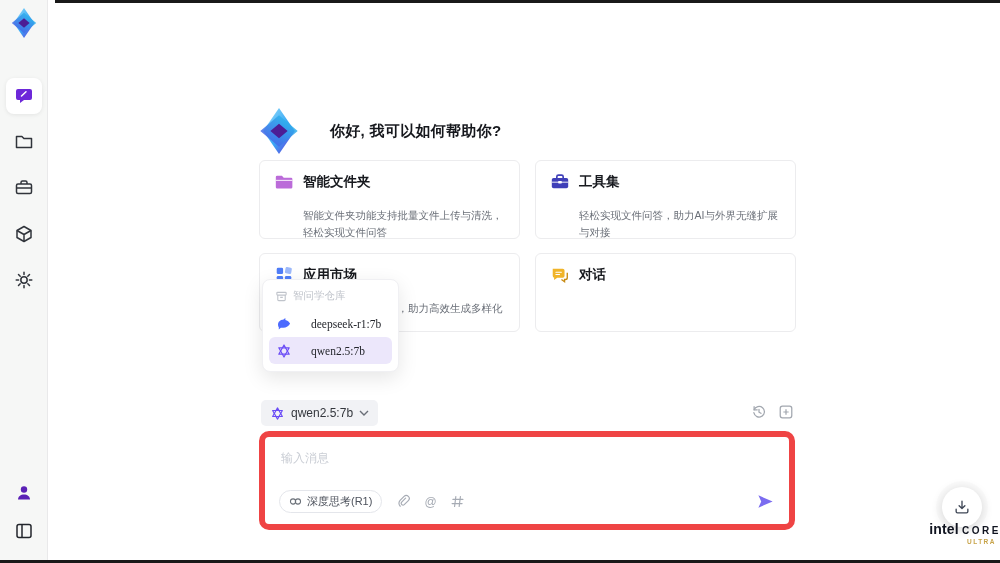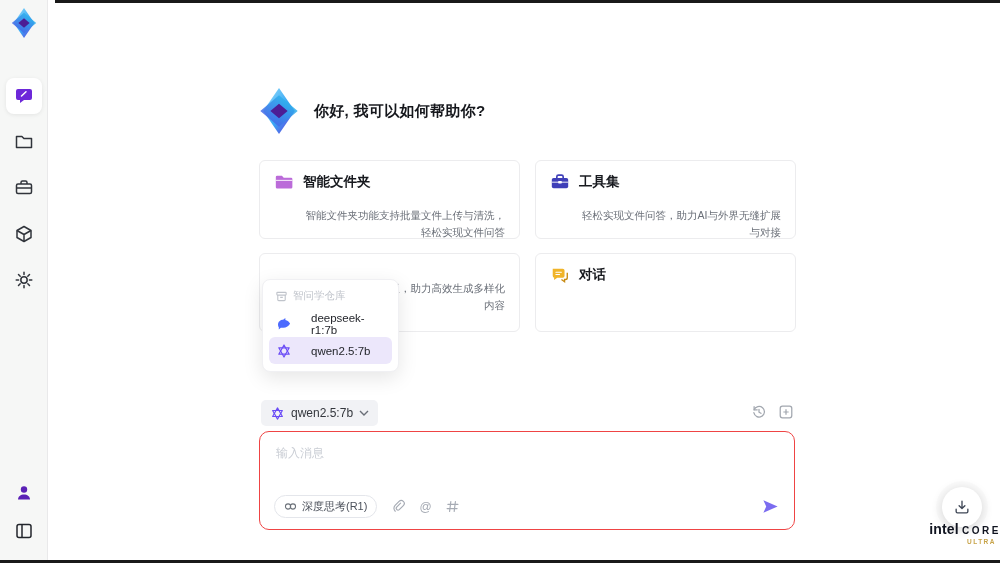--- a/index.html
+++ b/index.html
@@ -22,43 +22,43 @@
   .nav-item {
     width:36px; height:36px; margin-bottom:10px; border-radius:8px;
     display:flex; align-items:center; justify-content:center; cursor:pointer;
   }
   .nav-item.active { background:#ffffff; box-shadow:0 1px 4px rgba(0,0,0,.08); }
   .nav-item svg { width:20px; height:20px; }
   .side-footer { margin-top:auto; margin-bottom:16px; display:flex; flex-direction:column; align-items:center; gap:12px; }
   .side-footer .nav-item { margin-bottom:0; width:30px; height:26px; }
 
   
-  .greeting { position:absolute; left:256px; top:88px; display:flex; align-items:center; gap:12px;text-align:center; }
+  .greeting { position:absolute; left:256px; top:108px; display:flex; align-items:center; gap:28px;text-align:center; }
   .greeting .glogo { width:46px; height:46px; }
   .greeting h1 { font-size:15px; font-weight:bold; color:#15171c; letter-spacing:.3px; }
 
   
   .cards {
     position:absolute; left:259px; top:160px; width:537px;
-    display:grid; grid-template-columns:261px 261px; column-gap:15px; row-gap:14px;text-align:right;
+    display:grid; grid-template-columns:261px 261px; column-gap:15px; row-gap:14px;
   }
   .card {
     height:79px; background:#fff; border:1px solid #ececee; border-radius:6px;
     padding:11px 14px; cursor:pointer;
   }
   .card-head { display:flex; align-items:center; gap:9px; }
   .card-head svg { width:20px; height:20px; flex:0 0 auto; }
   .card-title { font-size:13.5px; font-weight:bold; color:#17191e; }
   .card-desc { margin-top:15px; margin-left:29px; font-size:10.5px; line-height:1.6; color:#6a6f78; }
 
   
   .menu {
     position:absolute; left:262px; top:279px; width:137px; z-index:20;
     background:#fff; border:1px solid #f0f0f3; border-radius:8px;
-    box-shadow:0 6px 20px rgba(0,0,0,.10); padding:7px 6px;
+    box-shadow:0 6px 20px rgba(0,0,0,.10); padding:7px 6px;font-family:Liberation Serif, serif;
   }
   .menu-header { display:flex; align-items:center; gap:5px; padding:2px 6px 7px; font-size:10.5px; color:#c0c4cb; }
   .menu-header svg { width:13px; height:13px; }
   .menu-item {
     display:flex; align-items:center; gap:19px; height:27px; padding:0 7px;
     border-radius:6px; font-size:11.5px; color:#24262c; cursor:pointer;
   }
   .menu-item.selected { background:#ece7fb; }
   .menu-item svg { width:16px; height:16px; flex:0 0 auto; }
 
@@ -69,21 +69,21 @@
     background:#f1f2f5; border-radius:5px; font-size:12px; color:#33363c; cursor:pointer;
   }
   .selector svg.micon { width:15px; height:15px; }
   .selector svg.chev { width:10px; height:6px; }
   .top-icons { position:absolute; left:751px; top:404px; display:flex; gap:11px; }
   .top-icons svg { width:16px; height:16px; cursor:pointer; }
 
   
   .composer {
     position:absolute; left:259px; top:431px; width:536px; height:99px;
-    background:#fff; border:1px solid #ef4444; border-radius:10px;
+    background:#fff; border:6px solid #ef4444; border-radius:10px;
   }
   .composer-input { padding:13px 16px; font-size:12px; color:#c9cdd4; cursor:text; }
   .composer-row { position:absolute; left:14px; right:14px; bottom:11px; display:flex; align-items:center; }
   .pill {
     display:inline-flex; align-items:center; gap:5px; height:23px; padding:0 9px;
     border:1px solid #e4e6eb; border-radius:13px; font-size:11px; color:#4d525c; cursor:pointer; background:#fff;
   }
   .pill svg { width:13px; height:13px; }
   .mini-icons { display:flex; align-items:center; gap:13px; margin-left:14px; }
   .mini-icons svg { width:15px; height:15px; cursor:pointer; }
@@ -207,20 +207,29 @@
         <rect x="2" y="6.5" width="18" height="11.5" rx="2" fill="#3f3fb8"></rect>
         <path d="M2 11.2h18" stroke="#ffffff" stroke-width="1"></path>
         <rect x="9" y="10" width="4" height="2.6" rx="0.7" fill="#ffffff"></rect>
       </svg>
       <span class="card-title">工具集</span>
     </div>
     <div class="card-desc">轻松实现文件问答，助力AI与外界无缝扩展与对接</div>
   </div>
 
   <div class="card">
+    <div class="card-head">
+      <svg viewBox="0 0 22 22">
+        <rect x="3" y="3" width="7" height="7" rx="1.5" fill="#4f7df8"></rect>
+        <rect x="12.3" y="2.6" width="7" height="7" rx="1.5" fill="#9db9fb" transform="rotate(10 15.8 6.1)"></rect>
+        <rect x="3" y="12" width="7" height="7" rx="1.5" fill="#4f7df8"></rect>
+        <rect x="12" y="12" width="7" height="7" rx="1.5" fill="#4f7df8"></rect>
+      </svg>
+      <span class="card-title">应用市场</span>
+    </div>
     <div class="card-desc">提供丰富的文本模板，助力高效生成多样化内容</div>
   </div>
 
   <div class="card">
     <div class="card-head">
       <svg viewBox="0 0 22 22">
         <path d="M19 8.5v5.5a2 2 0 0 1-2 2h-1v2.4L12.6 16" fill="none" stroke="#c78a12" stroke-width="1.5"></path>
         <path d="M3 4h11a2 2 0 0 1 2 2v6a2 2 0 0 1-2 2H8l-3.5 2.6V14H5a2 2 0 0 1-2-2V6z" fill="#f0b429"></path>
         <path d="M6.5 8h6M6.5 10.5h4" stroke="#ffffff" stroke-width="1.2" stroke-linecap="round"></path>
       </svg>

